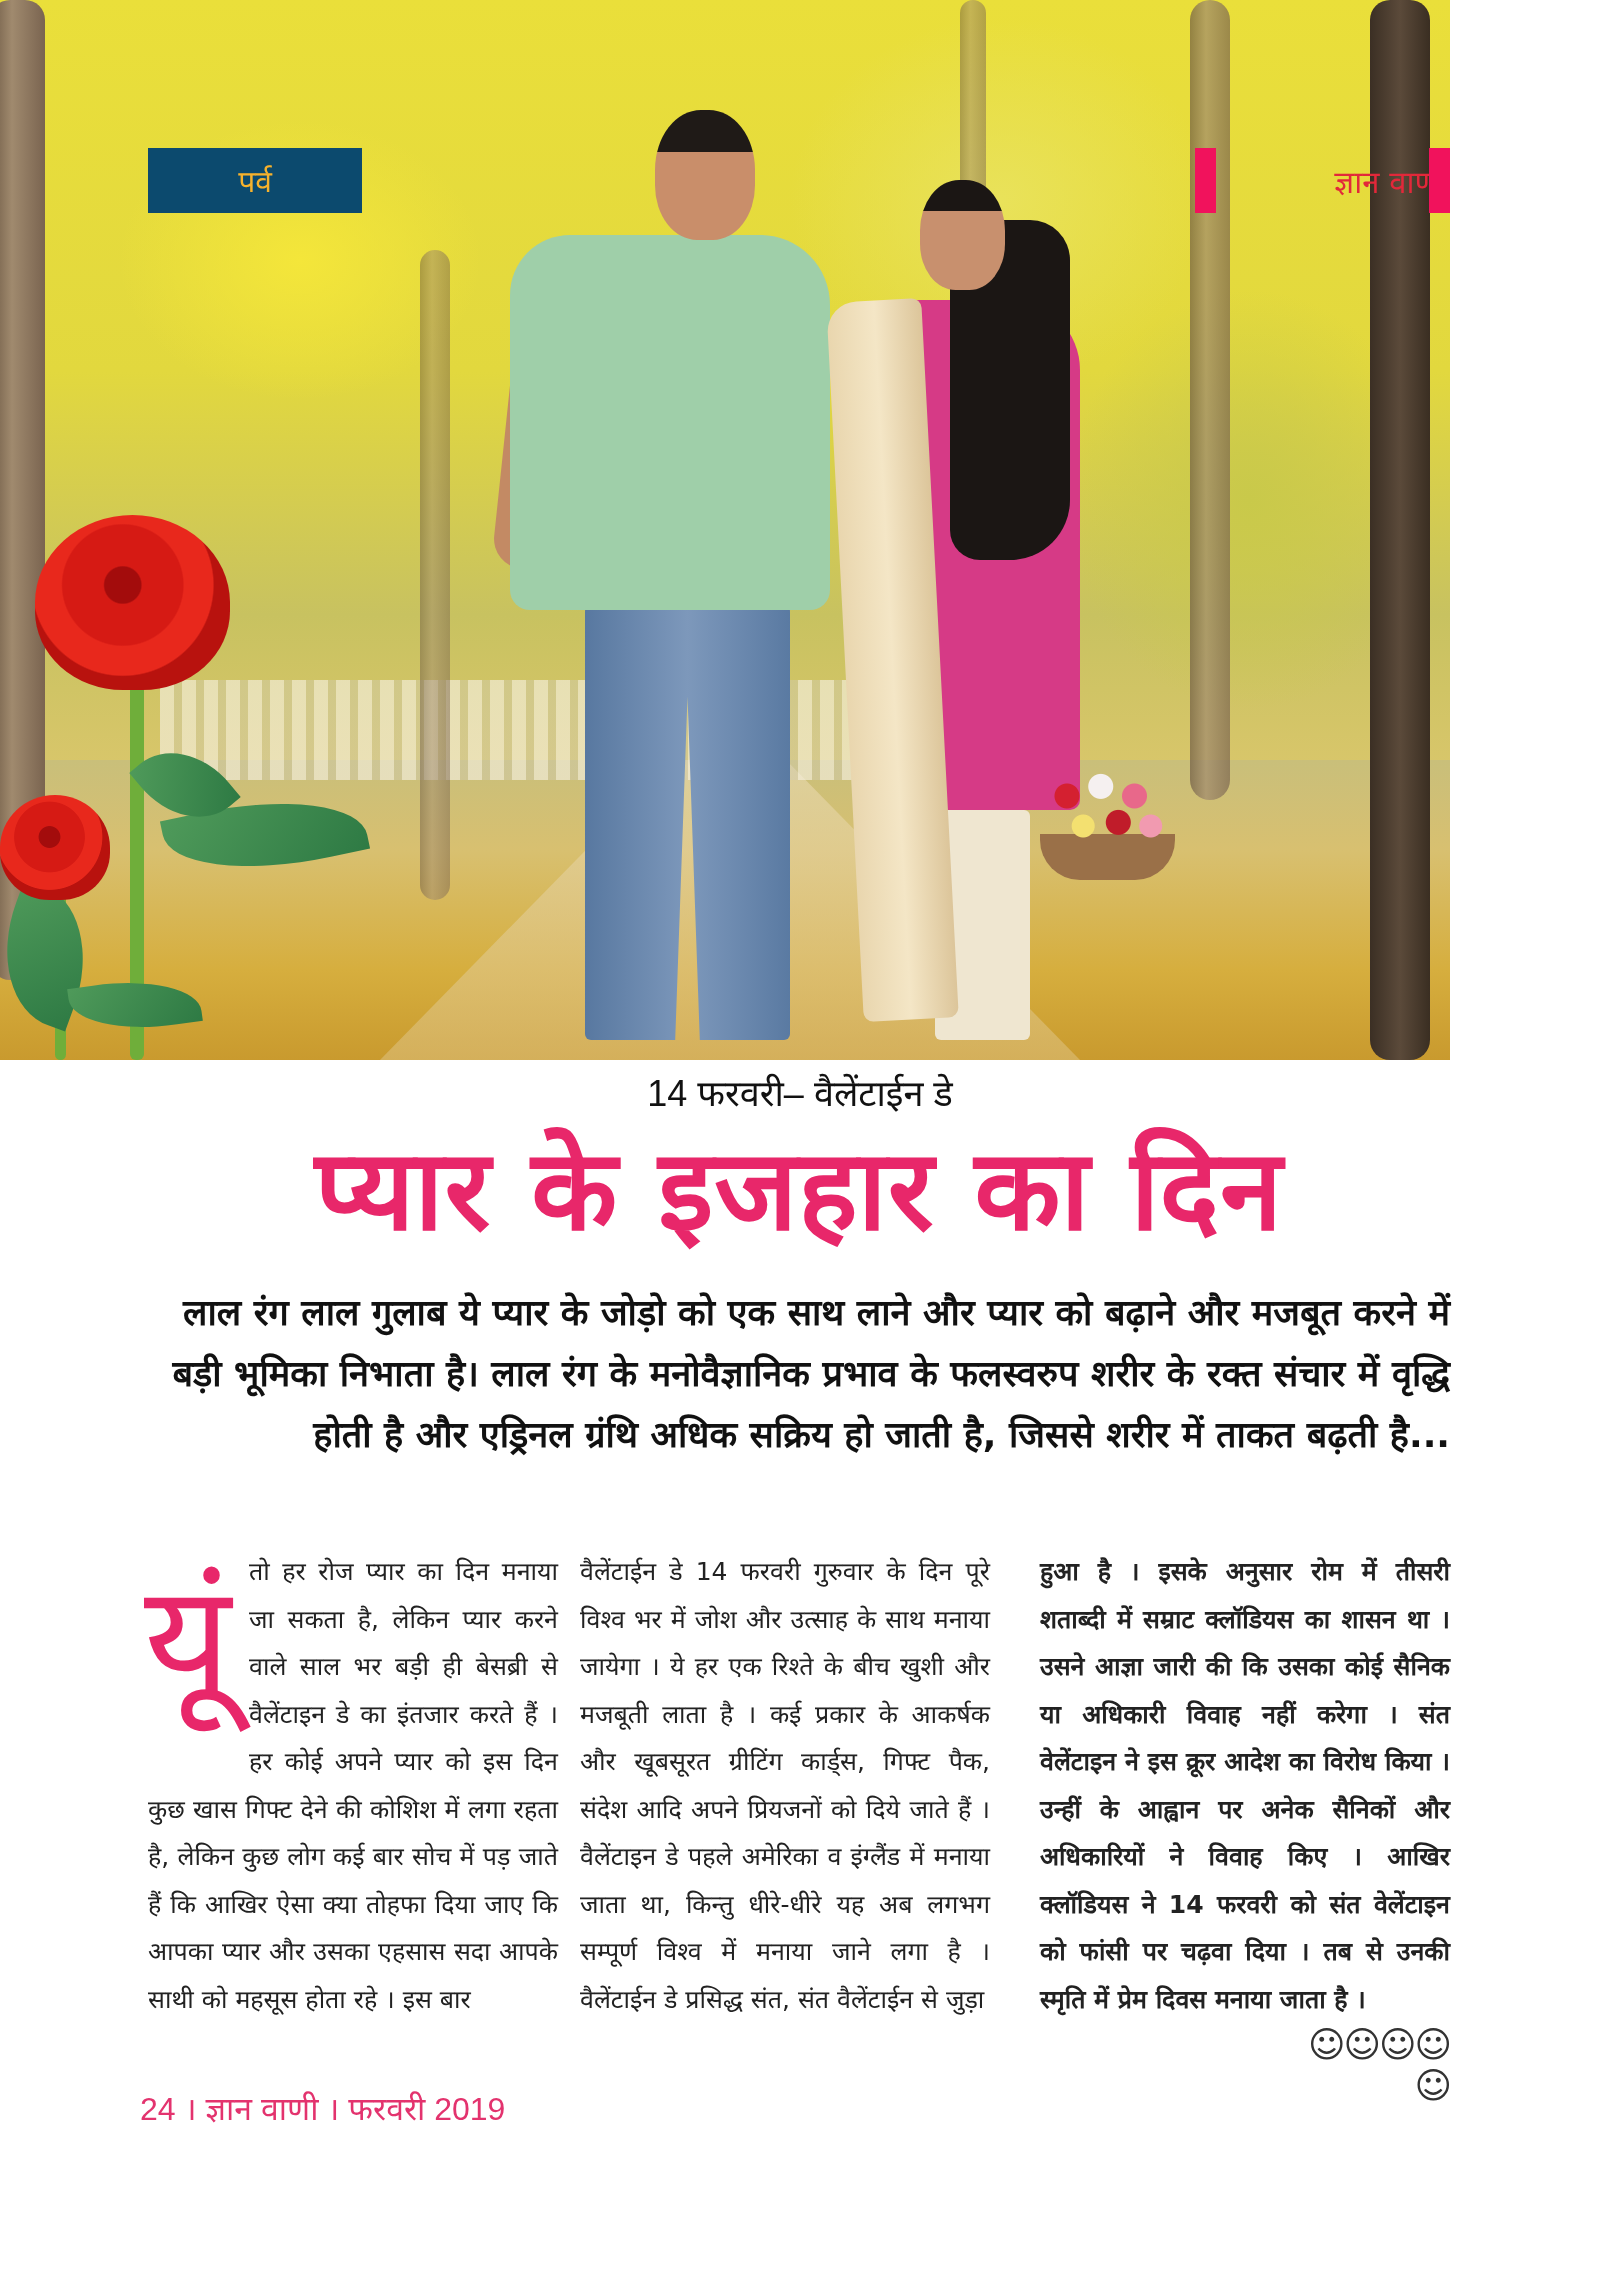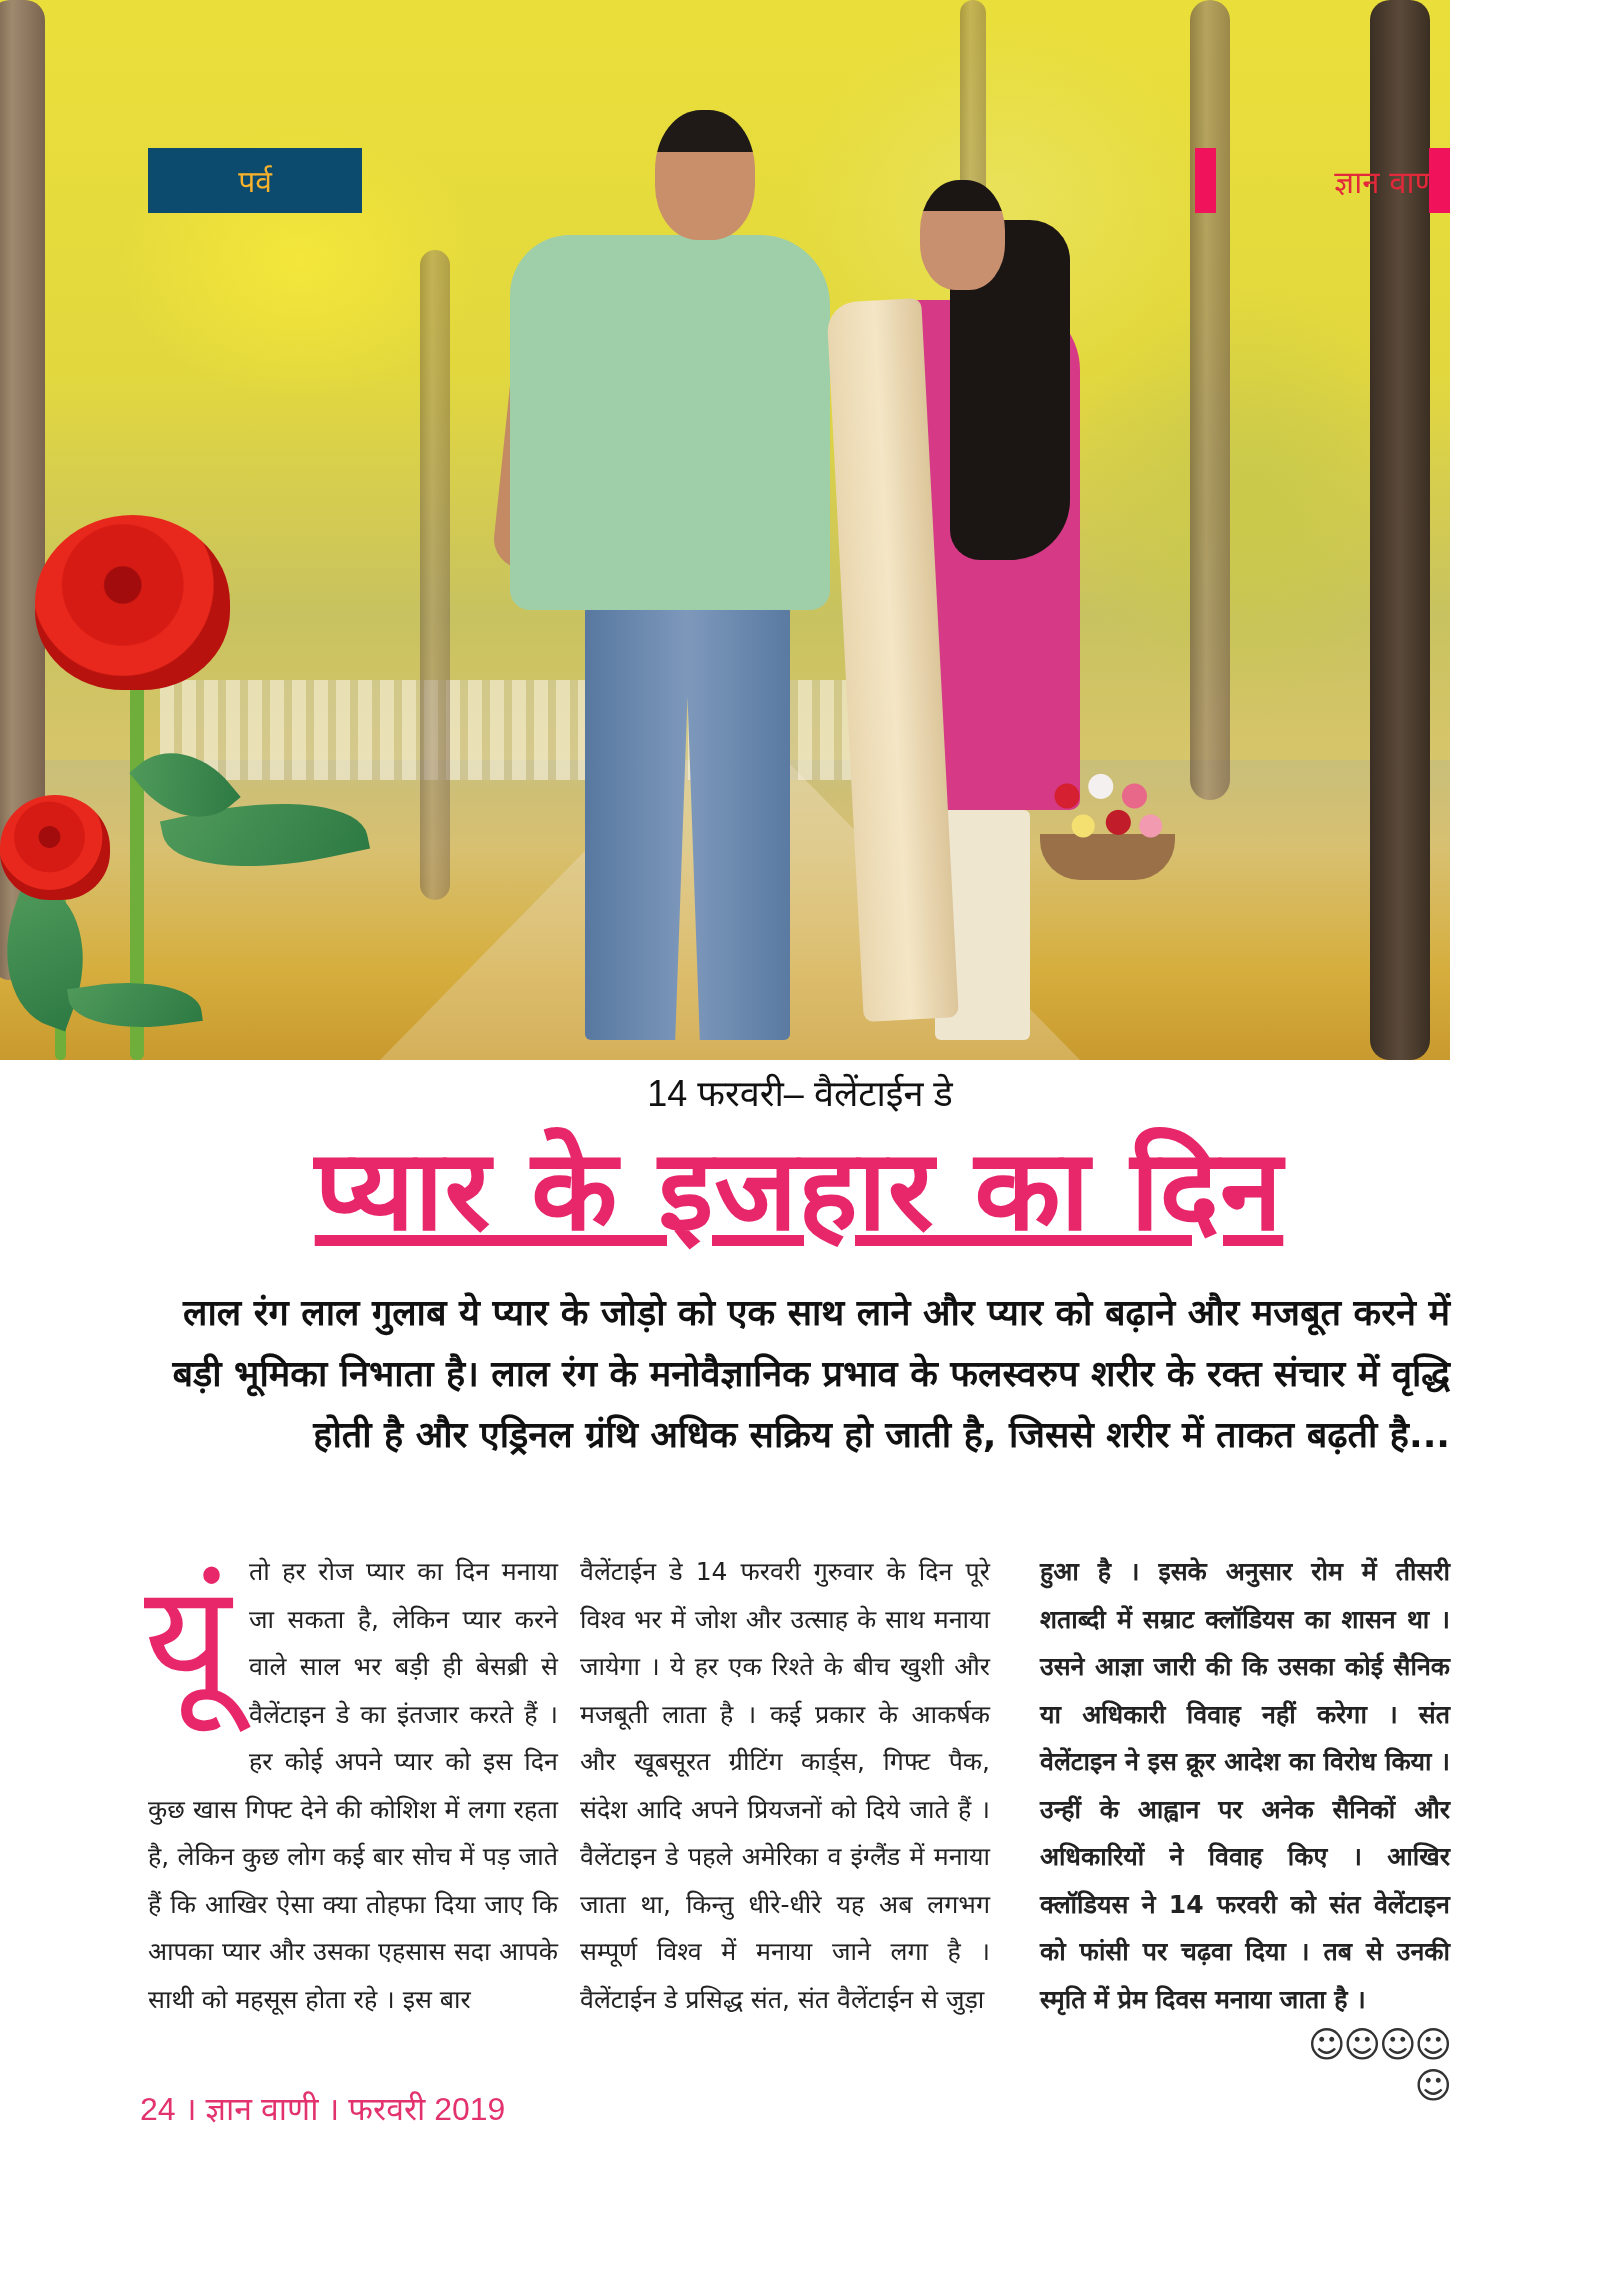--- a/index.html
+++ b/index.html
@@ -73,21 +73,21 @@
   .tag-bar { position:absolute; top:148px; width:21px; height:65px; background:#f1125c; }
   .tag-bar.l { left:1195px; } .tag-bar.r { left:1429px; }
   .tag-brand { position:absolute; left:1216px; top:148px; width:181px; height:65px; display:flex; align-items:center;
           justify-content:flex-end; color:#e2283a; font-size:31px;padding-left:48px; }
 
   
   .subtitle { position:absolute; left:0; width:1600px; top:1068px; text-align:center; font-size:36px; color:#111;
           font-family:"Liberation Sans", "DejaVu Sans", sans-serif; }
   .headline { position:absolute; left:148px; width:1302px; top:1125px; text-align:center; font-size:112px; font-weight:bold;
           color:#e8276a; letter-spacing:1px; line-height:130px;
-          font-family:"DejaVu Sans", sans-serif;text-decoration:underline; }
+          font-family:"DejaVu Sans", sans-serif; }
   .standfirst { position:absolute; left:148px; width:1302px; top:1282px; font-size:36px; font-weight:bold; color:#111;
           line-height:61px; text-align:right; font-family:"DejaVu Sans", sans-serif; }
 
   
   .col { position:absolute; top:1548px; width:410px; font-size:25px; line-height:47.5px; color:#222;
           text-align:justify; font-family:"DejaVu Sans", sans-serif; }
   .col1 { left:148px; } .col2 { left:580px; } .col3 { left:1040px;font-weight:bold; }
   .dropcap { float:left; font-size:150px; line-height:170px; color:#e8276a; margin:6px 18px 0 -4px; font-weight:normal;
           height:185px; }
   .smileys { position:absolute; left:1290px; top:2024px; width:160px; text-align:right; font-size:36px; color:#333; letter-spacing:-2px; }

